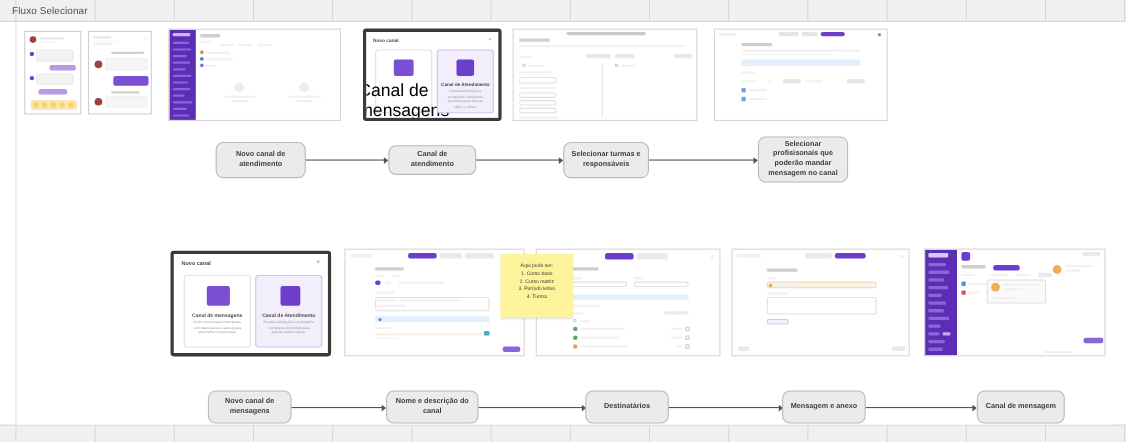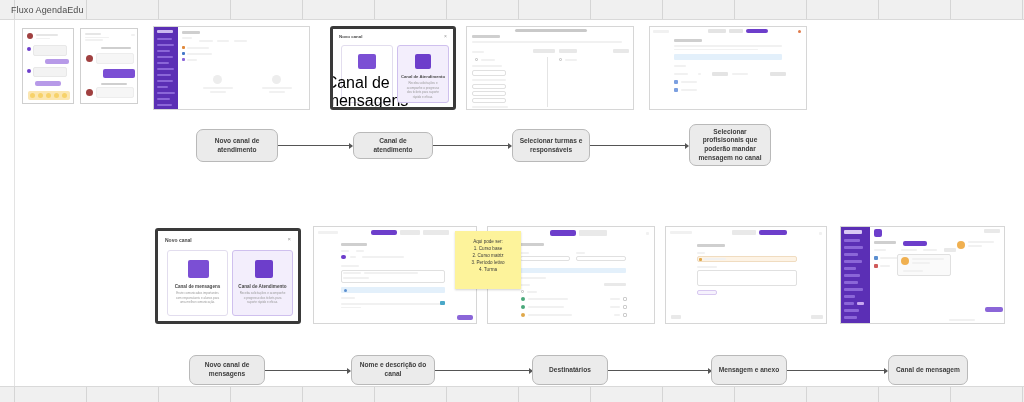--- a/index.html
+++ b/index.html
@@ -128,21 +128,21 @@
 </head>
 <body>
 
 <div id="app">
 
   <div class="band top"></div>
   <div class="band bottom"></div>
   <div class="band-rule" style="top:19px;"></div>
   <div class="band-rule" style="top:386px;"></div>
 
-  <div class="canvas-title">Fluxo AgendaEdu</div>
+  <div class="canvas-title">Fluxo Selecionar</div>
 
   <div class="sheet"></div>
 
   <div class="thumb" style="left:22px; top:28px; width:52px; height:76px; border-color:#cfcfcf;">
     <div class="mk purple circle" style="left:4px;top:4px;width:6px;height:6px;background:#a04040;"></div>
     <div class="mk bar" style="left:13px;top:5px;width:22px;height:2px;"></div>
     <div class="mk bar-l" style="left:13px;top:8.5px;width:14px;height:1.5px;"></div>
     <div class="mk purple circle" style="left:4px;top:18px;width:4px;height:4px;background:#6d3ecb;"></div>
     <div class="mk white-box" style="left:10px;top:16px;width:34px;height:11px;background:#f3f3f3;border-color:#e8e8e8;"></div>
     <div class="mk purple-l" style="left:22px;top:30px;width:24px;height:5px;"></div>

